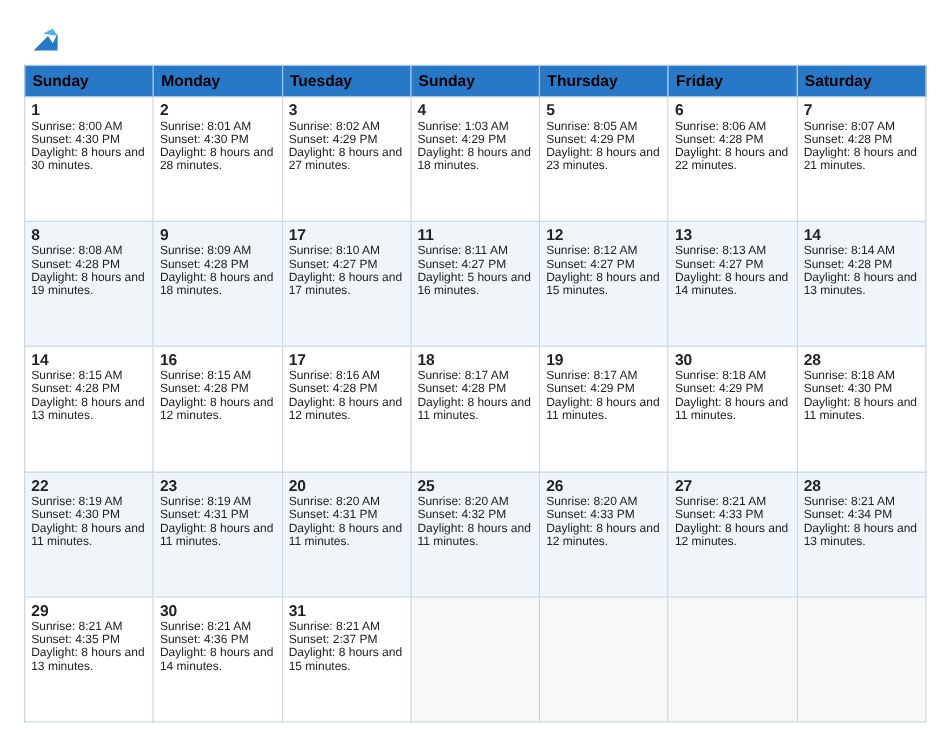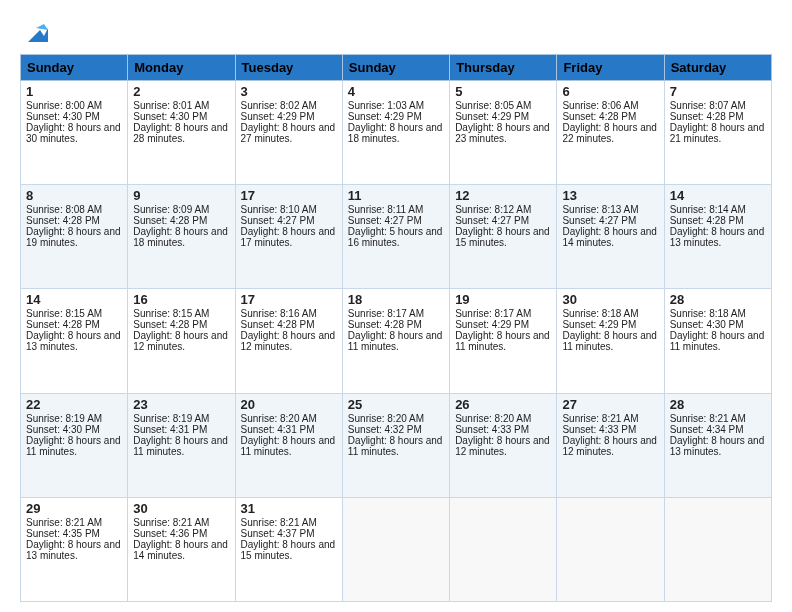--- a/index.html
+++ b/index.html
@@ -162,21 +162,21 @@
           <td><span class="day-num">23</span><span>Sunrise: 8:19 AM</span><br><span>Sunset: 4:31 PM</span><br><span>Daylight: 8 hours and 11 minutes.</span></td>
           <td><span class="day-num">20</span><span>Sunrise: 8:20 AM</span><br><span>Sunset: 4:31 PM</span><br><span>Daylight: 8 hours and 11 minutes.</span></td>
           <td><span class="day-num">25</span><span>Sunrise: 8:20 AM</span><br><span>Sunset: 4:32 PM</span><br><span>Daylight: 8 hours and 11 minutes.</span></td>
           <td><span class="day-num">26</span><span>Sunrise: 8:20 AM</span><br><span>Sunset: 4:33 PM</span><br><span>Daylight: 8 hours and 12 minutes.</span></td>
           <td><span class="day-num">27</span><span>Sunrise: 8:21 AM</span><br><span>Sunset: 4:33 PM</span><br><span>Daylight: 8 hours and 12 minutes.</span></td>
           <td><span class="day-num">28</span><span>Sunrise: 8:21 AM</span><br><span>Sunset: 4:34 PM</span><br><span>Daylight: 8 hours and 13 minutes.</span></td>
         </tr>
         <tr class="last-row">
           <td><span class="day-num">29</span><span>Sunrise: 8:21 AM</span><br><span>Sunset: 4:35 PM</span><br><span>Daylight: 8 hours and 13 minutes.</span></td>
           <td><span class="day-num">30</span><span>Sunrise: 8:21 AM</span><br><span>Sunset: 4:36 PM</span><br><span>Daylight: 8 hours and 14 minutes.</span></td>
-          <td><span class="day-num">31</span><span>Sunrise: 8:21 AM</span><br><span>Sunset: 4:37 PM</span><br><span>Daylight: 8 hours and 15 minutes.</span></td>
+          <td><span class="day-num">31</span><span>Sunrise: 8:21 AM</span><br><span>Sunset: 2:37 PM</span><br><span>Daylight: 8 hours and 15 minutes.</span></td>
           <td class="empty-cell"></td>
           <td class="empty-cell"></td>
           <td class="empty-cell"></td>
           <td class="empty-cell"></td>
         </tr>
       </tbody>
   </table>
 </div>
 
 </body></html>

